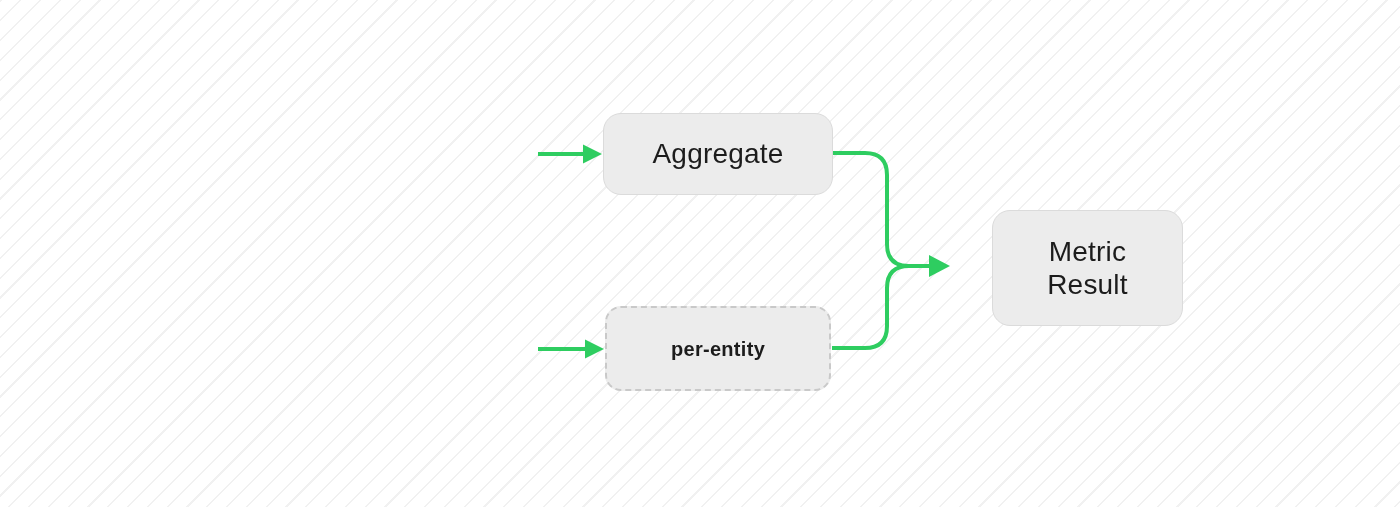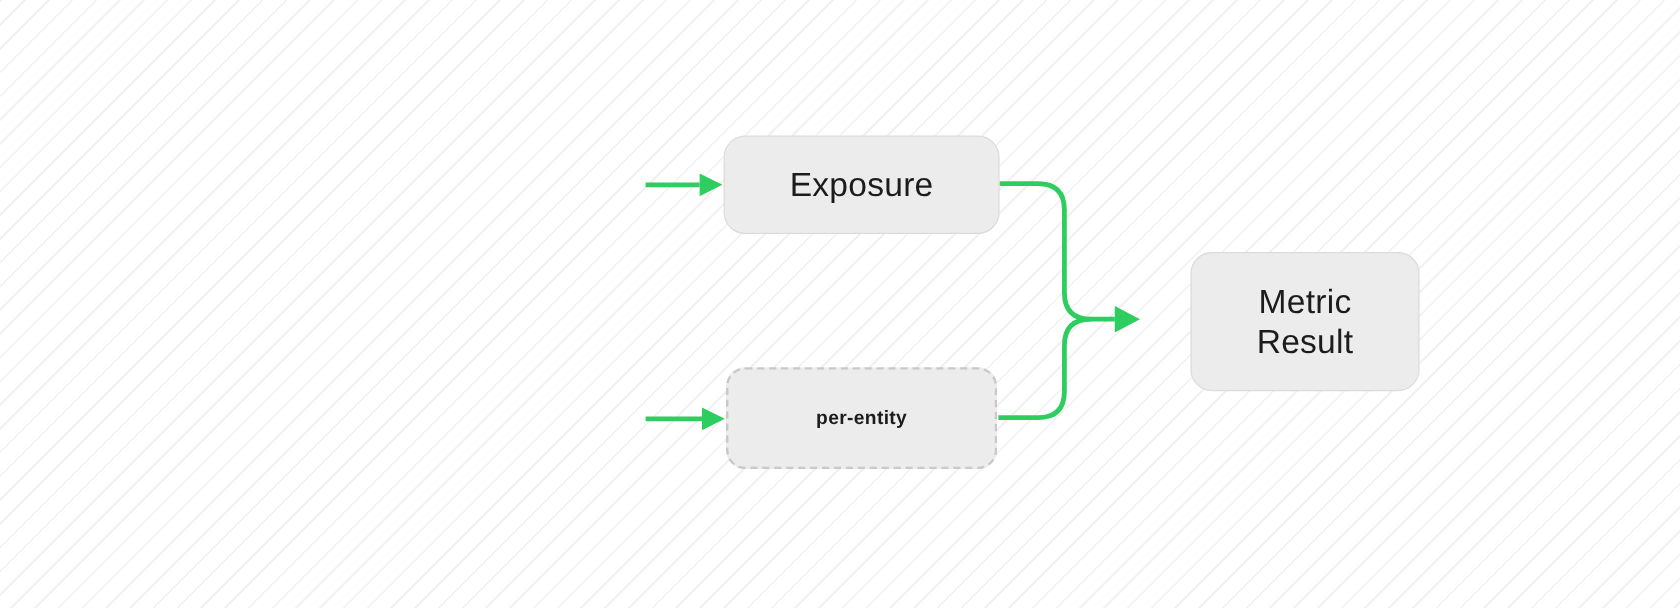--- a/index.html
+++ b/index.html
@@ -60,21 +60,21 @@
     font-weight:400;
     letter-spacing:0.2px;
   }
   .node--assignments{left:258px;top:113px;width:279px;height:82px;}
   .node--exposure{left:603px;top:113px;width:230px;height:82px;}
   .node--facts{left:365px;top:307px;width:172px;height:84px;}
   .node--aggregate{
     left:605px;top:306px;width:226px;height:85px;
     border:2px dashed var(--dashed-border);
     border-radius:16px;
-    font-size:16px;
+    font-size:20px;
     font-weight:700;
     line-height:32px;
     letter-spacing:0.3px;
   }
   .node--metric{left:952px;top:210px;width:191px;height:116px;line-height:33px;margin-left:40px;}
   .node-line{display:block;}
 </style>
 </head>
 <body>
 
@@ -87,21 +87,21 @@
     <path class="edge" d="M 538 349 H 585"></path>
     <polygon class="head" points="585,339.5 604,349 585,358.5"></polygon>
 
     <path class="edge" d="M 833 153 H 865 Q 887 153 887 175 V 244 Q 887 266 909 266 H 929"></path>
     <path class="edge" d="M 832 348 H 865 Q 887 348 887 326 V 288 Q 887 266 909 266"></path>
     <polygon class="head" points="929,255 950,266 929,277"></polygon>
   </svg>
 
 
   <div class="node node--exposure">
-    <span class="node-line">Exposure</span>
+    <span class="node-line">Aggregate</span>
   </div>
 
 
   <div class="node node--aggregate">
     <span class="node-line">per-entity</span>
   </div>
 
   <div class="node node--metric">
     <span class="node-line">Metric</span>
     <span class="node-line">Result</span>

